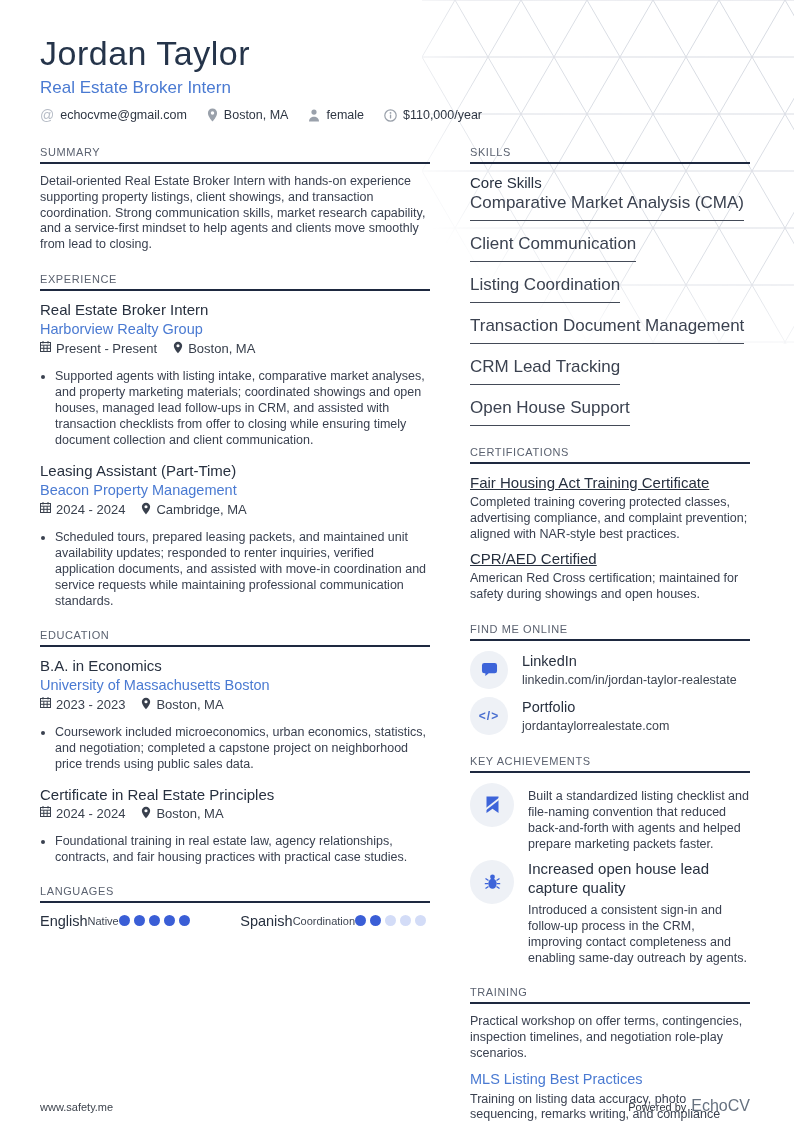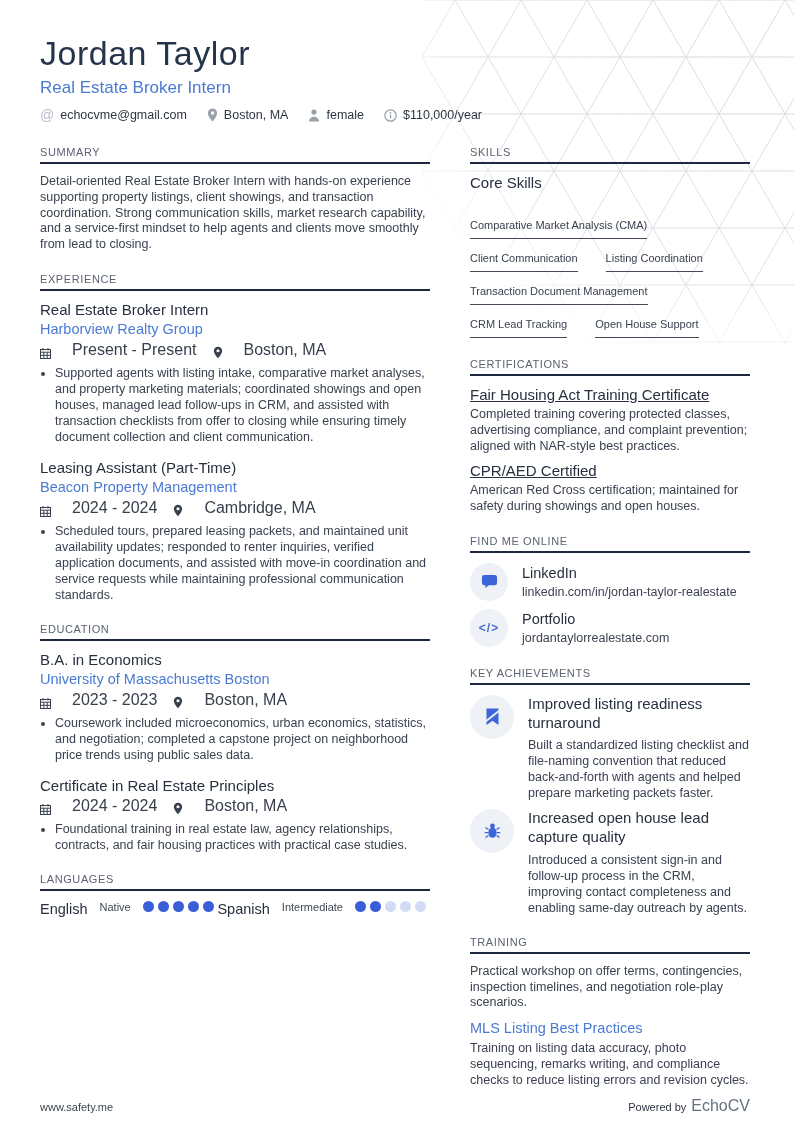--- a/index.html
+++ b/index.html
@@ -32,38 +32,38 @@
     text-transform:uppercase;
   }
   .body-text { font-size:12.5px; line-height:1.26; color:#3a4150; }
 
   
   .entry { margin-bottom:14px; }
   .entry-title { font-size:15px; color:#27303f; font-weight:400; margin-bottom:3px; }
   .entry-sub { display:flex; flex-wrap:wrap; align-items:baseline; column-gap:16px; row-gap:4px; }
   .entry-org { font-size:14.5px; color:#4a7ad2; }
   .meta-group { display:inline-flex; flex-wrap:wrap; column-gap:16px; row-gap:4px; }
-  .meta-item { display:inline-flex; align-items:flex-end; gap:21px; font-size:16px; color:#39404d; white-space:nowrap; }
+  .meta-item { display:inline-flex; align-items:flex-start; gap:5px; font-size:13px; color:#39404d; white-space:nowrap; }
   .meta-item svg { color:#39404d; }
-  .entry ul { margin-top:6px; padding-left:15px; }
+  .entry ul { margin-top:12px; padding-left:15px; }
   .entry li { font-size:12.5px; line-height:1.28; color:#3a4150; }
 
   
   .lang-row { display:flex; align-items:center; justify-content:space-between; padding-right:4px; }
-  .lang-item { display:flex; gap:12px; }
+  .lang-item { display:flex; align-items:center; }
   .lang-name { font-size:14.5px; color:#27303f; }
   .lang-level { font-size:11px; color:#3f4653; }
   .dots { display:inline-flex; gap:4px; }
   .dot { width:11px; height:11px; border-radius:50%; background:#d3dcf7; display:inline-block; }
   .dot.filled { background:#3a5ed6; }
 
   
-  .skills-group-title { font-size:15px; color:#27303f; margin:2px 0 28px; }
+  .skills-group-title { font-size:15px; color:#27303f; margin:2px 0 2px; }
   .skill-list { display:flex; flex-wrap:wrap; column-gap:28px; row-gap:13px; }
-  .skill-item { font-size:11px; color:#3b4250; border-bottom:1.5px solid #434a57; padding-bottom:7px; }
+  .skill-item { font-size:17px; color:#3b4250; border-bottom:1.5px solid #434a57; padding-bottom:7px; }
 
   
   .cert-title { font-size:15px; color:#27303f; margin:8px 0 4px;text-decoration:underline; }
   .train-title { font-size:14.5px; color:#4a7ad2; margin:8px 0 4px; line-height:1.25; }
   .cert-text { font-size:12.5px; line-height:1.26; color:#3a4150; }
 
   
   .icon-row { display:flex; gap:14px; margin-bottom:8px; }
   .icon-circle { flex:0 0 auto; width:38px; height:38px; border-radius:50%; background:#eef1f6; display:flex; align-items:center; justify-content:center; }
   .icon-circle.big { width:44px; height:44px; }
@@ -274,21 +274,21 @@
             <span class="dots">
                 <span class="dot filled"></span>
                 <span class="dot filled"></span>
                 <span class="dot filled"></span>
                 <span class="dot filled"></span>
                 <span class="dot filled"></span>
               </span>
           </div>
           <div class="lang-item">
             <span class="lang-name">Spanish</span>
-            <span class="lang-level">Intermediate</span>
+            <span class="lang-level">Coordination</span>
             <span class="dots">
                 <span class="dot filled"></span>
                 <span class="dot filled"></span>
                 <span class="dot"></span>
                 <span class="dot"></span>
                 <span class="dot"></span>
               </span>
           </div>
         </div>
       </div>
@@ -345,21 +345,20 @@
       <div class="section">
         <div class="section-heading">KEY ACHIEVEMENTS</div>
         <div class="icon-row">
           <span class="icon-circle big">
             <svg width="17" height="18" viewBox="0 0 17 18">
                 <path fill="#3d64d9" d="M2.5 0.5h12v16.5l-6-4.2-6 4.2z"></path>
                 <path stroke="#eef1f6" stroke-width="1.8" d="M1.5 13.5 L15.5 2.5"></path>
               </svg>
           </span>
           <div>
-            <div class="ach-title">Improved listing readiness turnaround</div>
             <div class="ach-text">Built a standardized listing checklist and file-naming convention that reduced back-and-forth with agents and helped prepare marketing packets faster.</div>
           </div>
         </div>
         <div class="icon-row">
           <span class="icon-circle big">
             <svg width="17" height="18" viewBox="0 0 17 18">
                 <g fill="#3d64d9">
                   <circle cx="8.5" cy="4" r="2.4"></circle>
                   <ellipse cx="8.5" cy="10.6" rx="4.2" ry="5.2"></ellipse>
                 </g>

